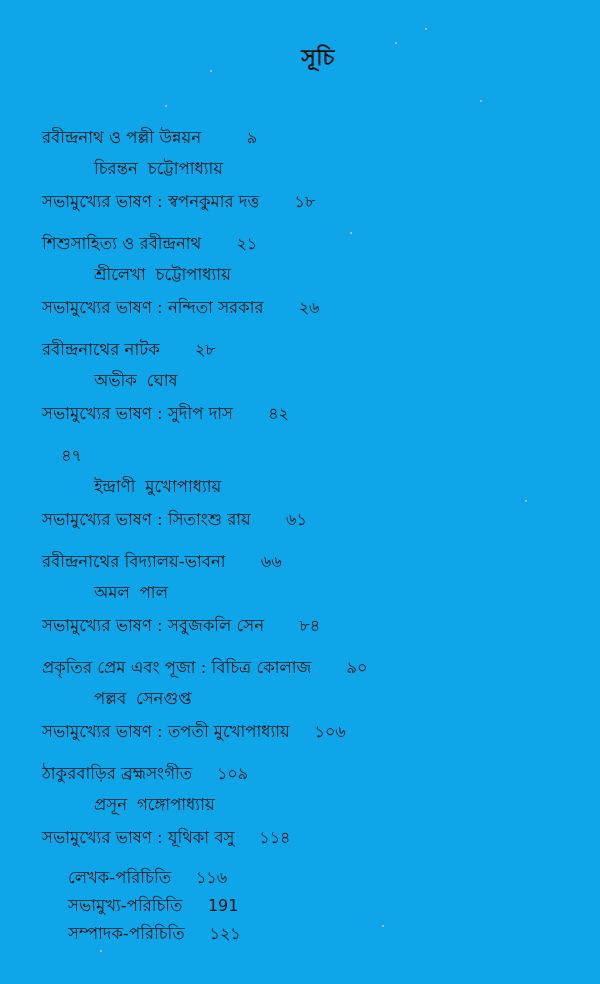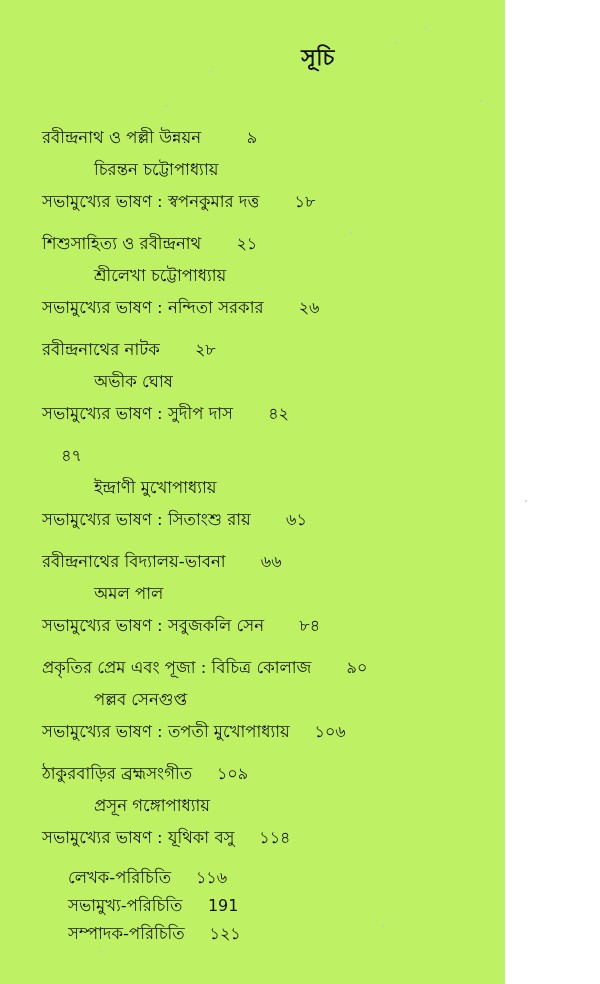--- a/index.html
+++ b/index.html
@@ -11,22 +11,22 @@
       width: 600px;
       height: 984px;
       position: relative;
       overflow: hidden;
       font-family: "DejaVu Sans", "Liberation Sans", sans-serif;
       color: #111111;
     }
     .page {
       position: absolute;
       left: 0; top: 0;
-      width: 505px; height: 984px;
-      background: #bef264;
+      width: 600px; height: 984px;
+      background: #0ea5e9;
     }
     .title {
       position: absolute;
       top: 40px;
       left: 0;
       width: 636px;
       text-align: center;
       font-size: 22px;
       font-weight: bold;
       letter-spacing: 0.5px;
@@ -50,21 +50,21 @@
       gap: 16px;
     }
     .line .label { display: inline-block; }
     .line .page-no {
       display: inline-block;
       min-width: 40px;
       text-align: right;
       font-size: 16px;
       padding-right: 2px;
     }
-    .line.author .label { padding-left: 52px; }
+    .line.author .label { padding-left: 52px; font-family: Liberation Mono, monospace; }
     .appendix {
       margin-top: 4px;
     }
     .appendix .line {
       height: 28px;
       line-height: 28px;
     }
     .appendix .line .label { padding-left: 26px; }
     .specks span {
       position: absolute;

